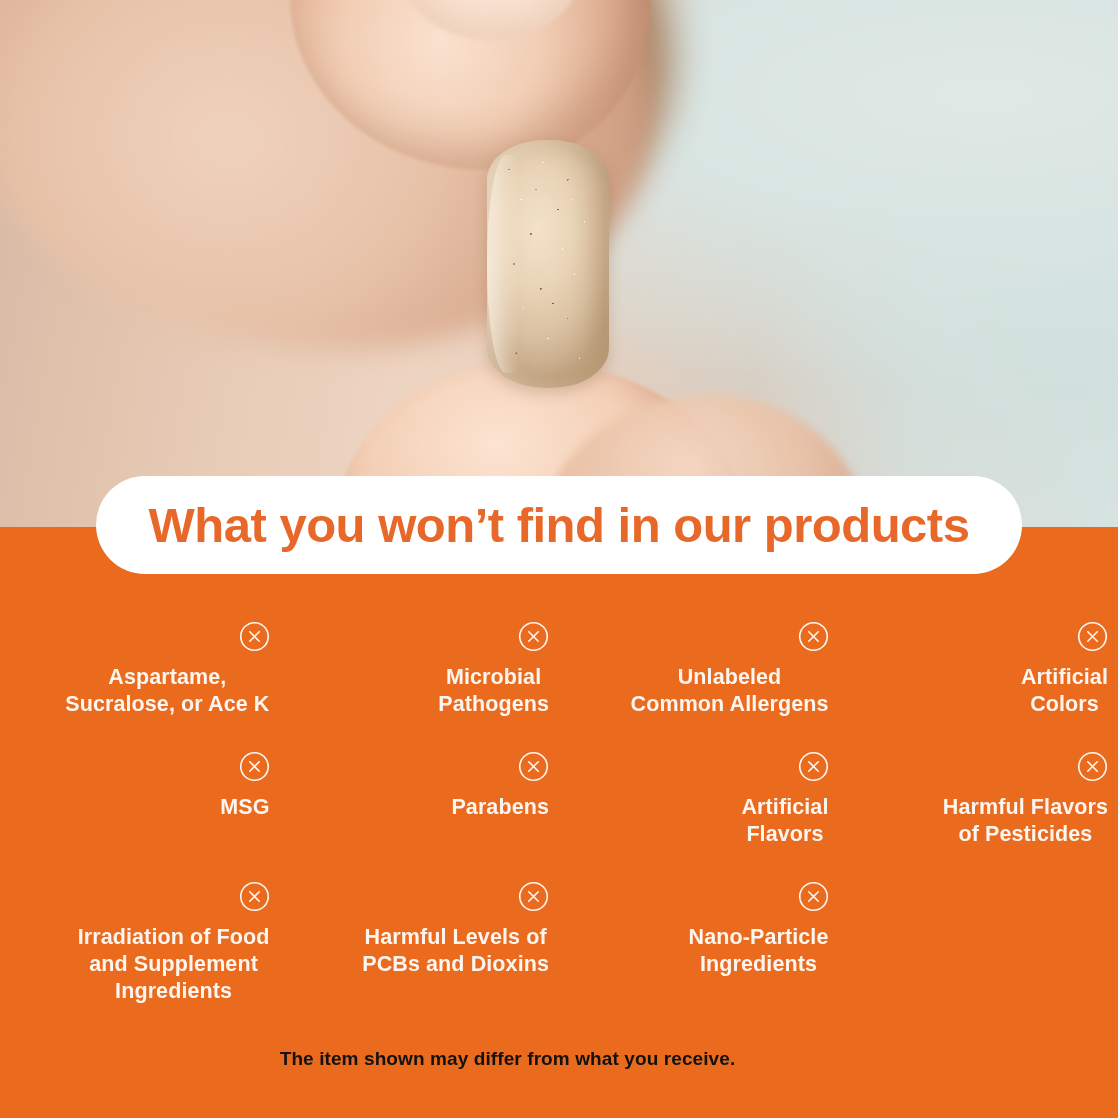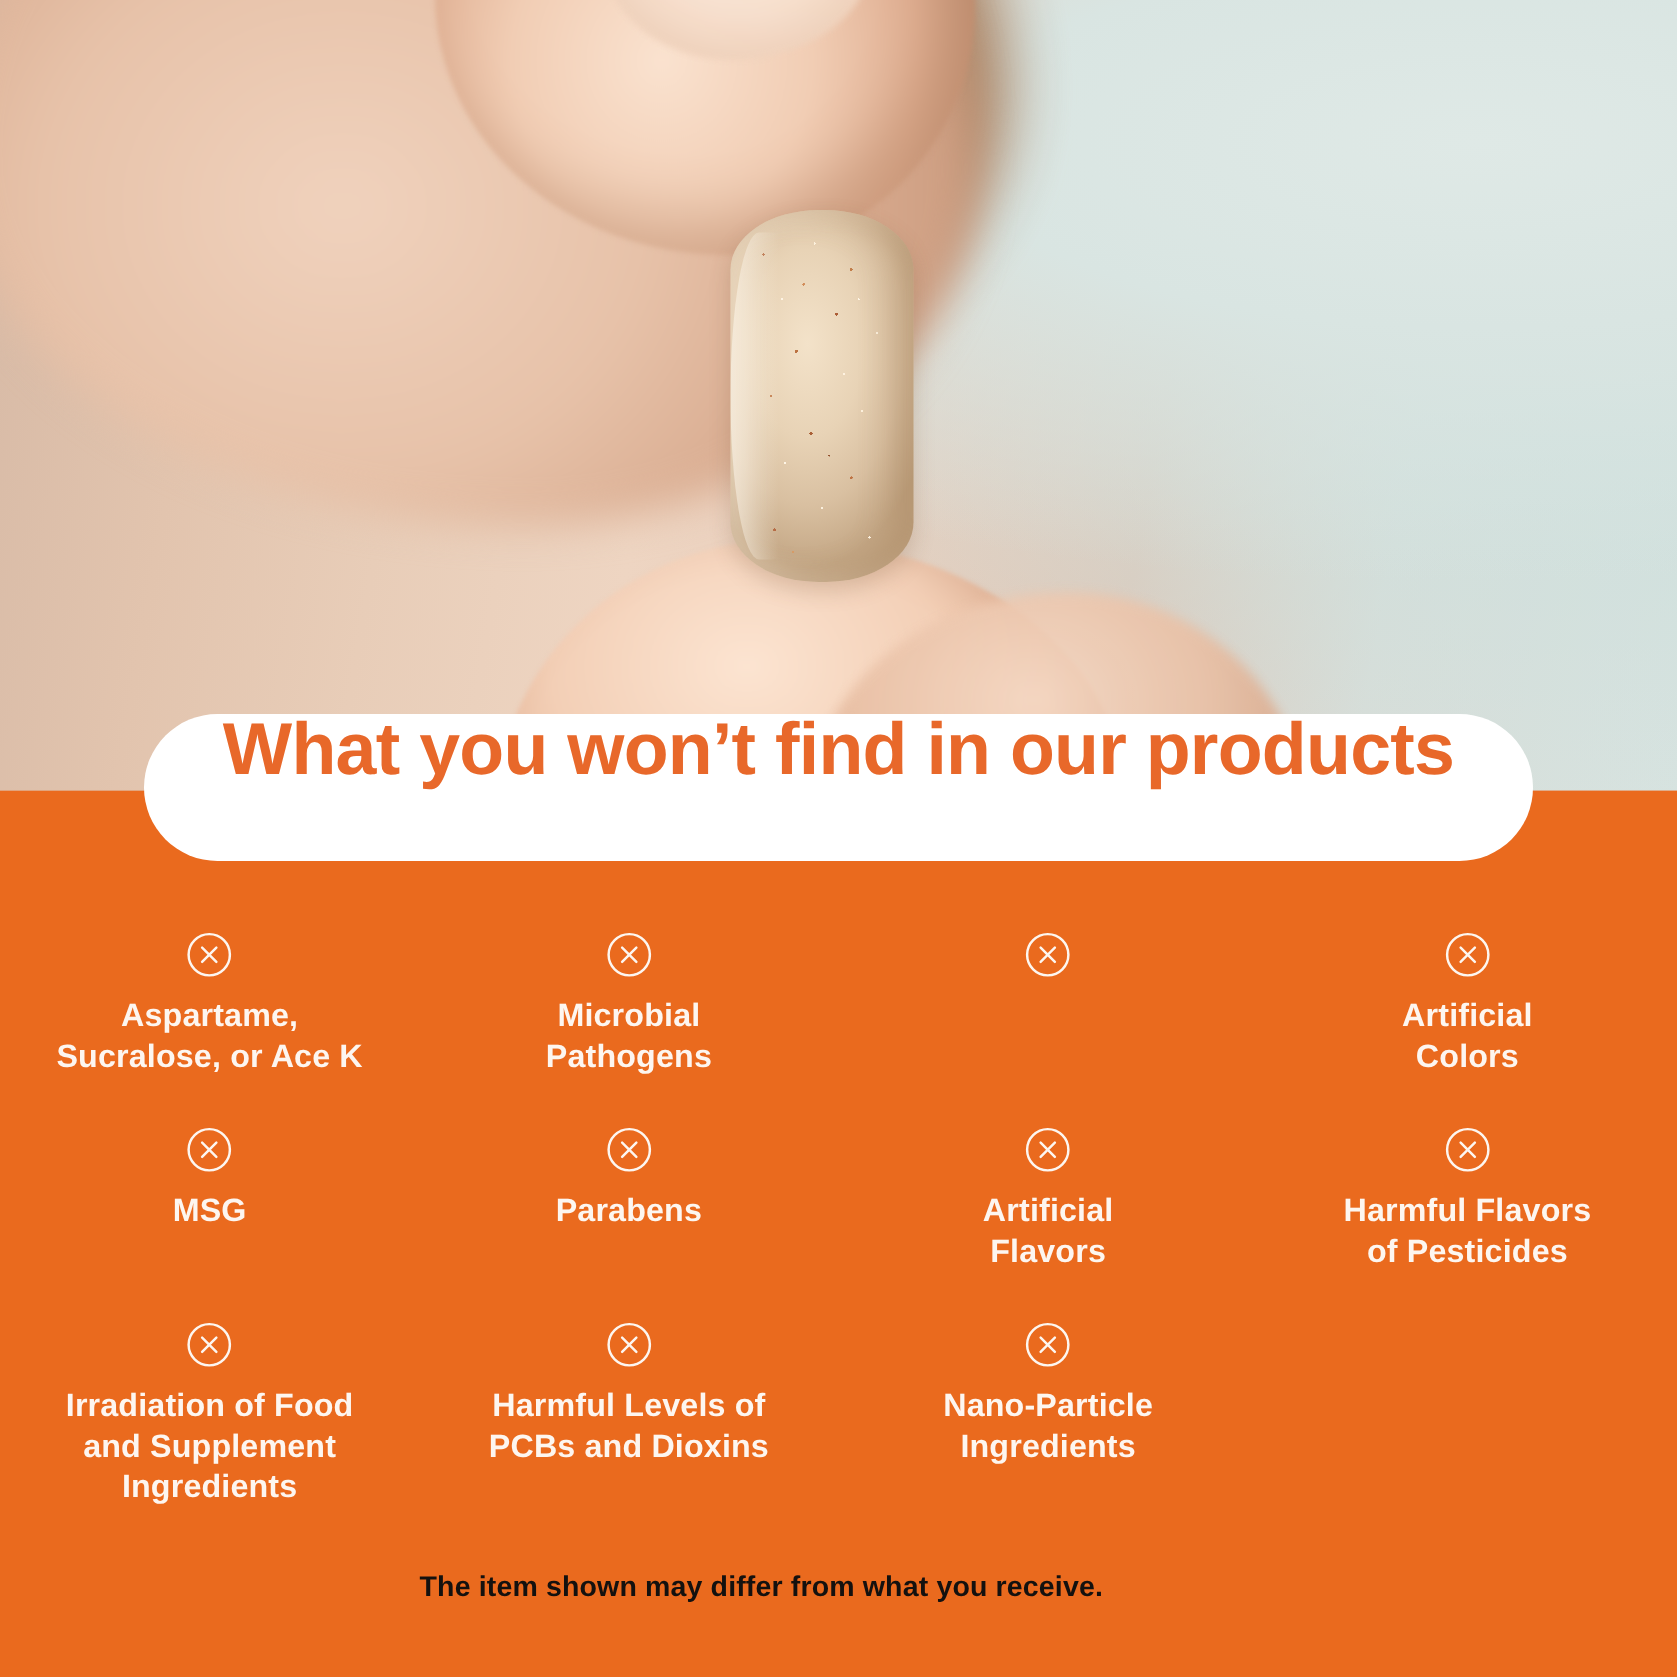--- a/index.html
+++ b/index.html
@@ -148,21 +148,21 @@
     border-radius:60% 0 0 60% / 50% 0 0 50%;
   }
 
   
   .headline-pill{
     position:absolute;
     left:96px; top:476px;
     width:926px; height:98px;
     background:#ffffff;
     border-radius:49px;
-    display:flex; align-items:flex-start; justify-content:center;
+    display:flex; align-items:center; justify-content:center;
     z-index:5;
   }
   .headline{
     font-size:49px;
     line-height:1;
     color:#E8682A;
     letter-spacing:-.5px;
     font-weight:600;
     white-space:nowrap;
   }
@@ -174,21 +174,21 @@
     left:0; top:600px;
     width:1118px;
     display:grid;
     grid-template-columns:repeat(4,1fr);
     grid-auto-rows:130px;
     column-gap:0; row-gap:0;
     z-index:3;
   }
   .cell{
     display:flex; flex-direction:column;
-    align-items:center;
+    align-items:flex-end;
     padding:0 10px;
   }
   .xcircle{
     width:31px; height:31px;
     flex:0 0 31px;
     margin-top:21px;
     margin-bottom:12px;
   }
   .xcircle svg{ display:block; width:31px; height:31px; }
   .cell-label{
@@ -262,20 +262,22 @@
 Pathogens</div>
   </div>
 
   <div class="cell">
     <span class="xcircle">
       <svg viewBox="0 0 32 32" fill="none" aria-hidden="true">
         <circle cx="16" cy="16" r="14.2" stroke="#FDF6F0" stroke-width="1.7"></circle>
         <path d="M11.1 11.1 L20.9 20.9 M20.9 11.1 L11.1 20.9" stroke="#FDF6F0" stroke-width="1.7" stroke-linecap="round"></path>
       </svg>
     </span>
+    <div class="cell-label">Unlabeled
+Common Allergens</div>
   </div>
 
   <div class="cell">
     <span class="xcircle">
       <svg viewBox="0 0 32 32" fill="none" aria-hidden="true">
         <circle cx="16" cy="16" r="14.2" stroke="#FDF6F0" stroke-width="1.7"></circle>
         <path d="M11.1 11.1 L20.9 20.9 M20.9 11.1 L11.1 20.9" stroke="#FDF6F0" stroke-width="1.7" stroke-linecap="round"></path>
       </svg>
     </span>
     <div class="cell-label">Artificial

